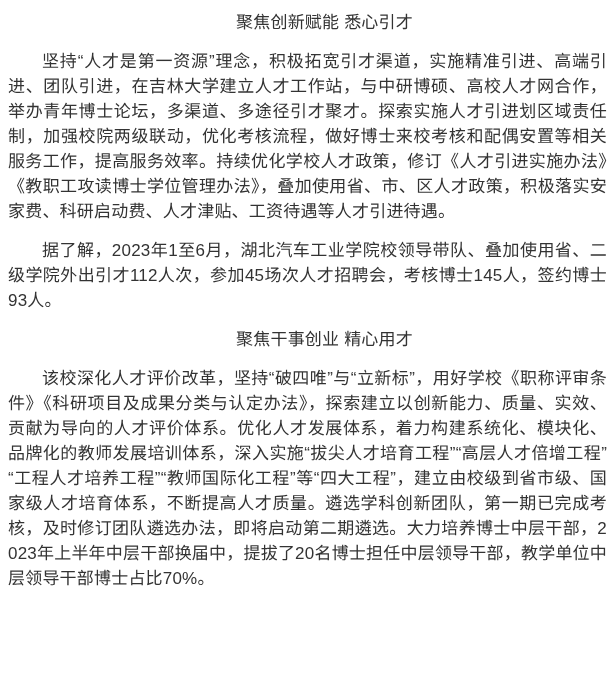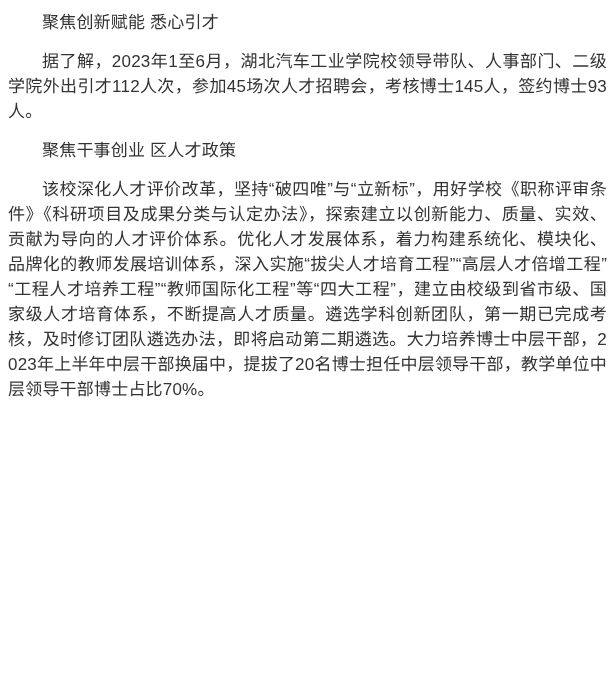--- a/index.html
+++ b/index.html
@@ -23,25 +23,26 @@
     font-size: 17px;
     line-height: 25px;
     color: #333333;
     text-indent: 2em;
     text-align: justify;
     text-justify: inter-ideograph;
     word-break: break-all;
     letter-spacing: 0.2px;
   }
   .article p.heading {
-    text-align: left;
+    text-align: center;
   }
 </style>
 </head>
 <body>
 
 <div class="article">
   <p class="heading">聚焦创新赋能 悉心引才</p>
-  <p>据了解，2023年1至6月，湖北汽车工业学院校领导带队、人事部门、二级学院外出引才112人次，参加45场次人才招聘会，考核博士145人，签约博士93人。</p>
-  <p class="heading">聚焦干事创业 区人才政策</p>
+  <p>坚持“人才是第一资源”理念，积极拓宽引才渠道，实施精准引进、高端引进、团队引进，在吉林大学建立人才工作站，与中研博硕、高校人才网合作，举办青年博士论坛，多渠道、多途径引才聚才。探索实施人才引进划区域责任制，加强校院两级联动，优化考核流程，做好博士来校考核和配偶安置等相关服务工作，提高服务效率。持续优化学校人才政策，修订《人才引进实施办法》《教职工攻读博士学位管理办法》，叠加使用省、市、区人才政策，积极落实安家费、科研启动费、人才津贴、工资待遇等人才引进待遇。</p>
+  <p>据了解，2023年1至6月，湖北汽车工业学院校领导带队、叠加使用省、二级学院外出引才112人次，参加45场次人才招聘会，考核博士145人，签约博士93人。</p>
+  <p class="heading">聚焦干事创业 精心用才</p>
   <p>该校深化人才评价改革，坚持“破四唯”与“立新标”，用好学校《职称评审条件》《科研项目及成果分类与认定办法》，探索建立以创新能力、质量、实效、贡献为导向的人才评价体系。优化人才发展体系，着力构建系统化、模块化、品牌化的教师发展培训体系，深入实施“拔尖人才培育工程”“高层人才倍增工程”“工程人才培养工程”“教师国际化工程”等“四大工程”，建立由校级到省市级、国家级人才培育体系，不断提高人才质量。遴选学科创新团队，第一期已完成考核，及时修订团队遴选办法，即将启动第二期遴选。大力培养博士中层干部，2023年上半年中层干部换届中，提拔了20名博士担任中层领导干部，教学单位中层领导干部博士占比70%。</p>
 
 </div>
 
 </body></html>

